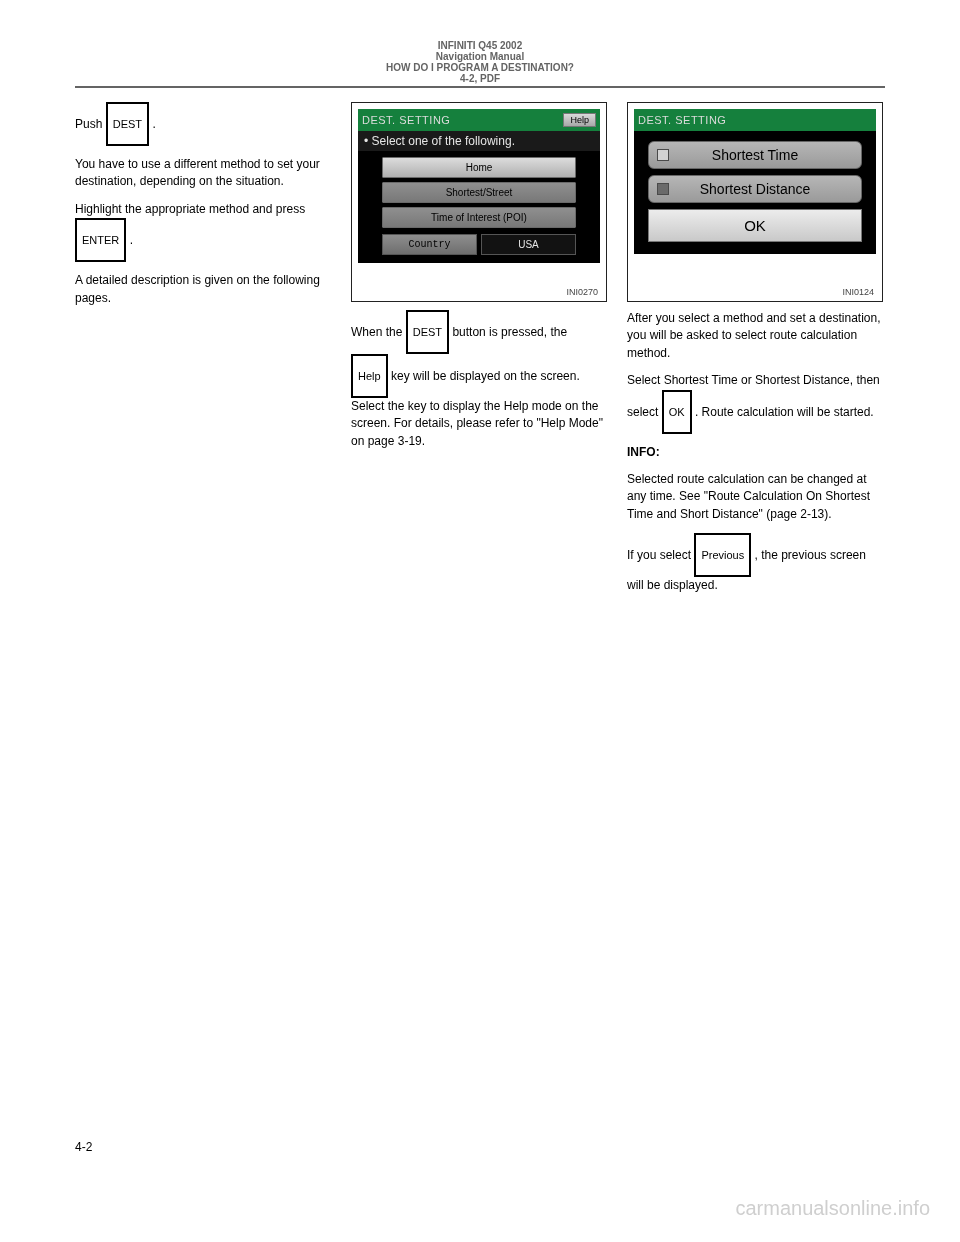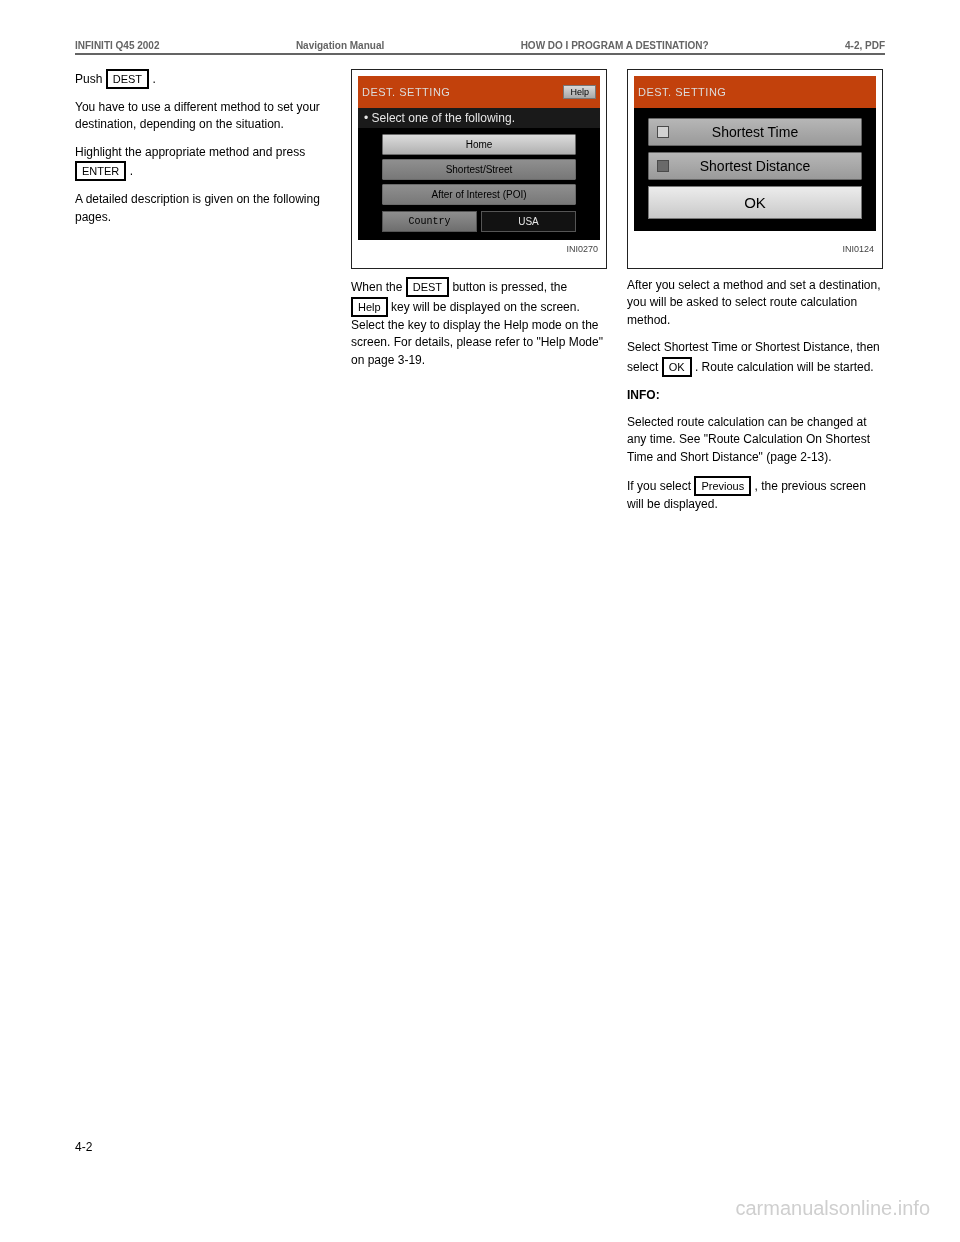--- a/index.html
+++ b/index.html
@@ -20,47 +20,48 @@
   }
   .header {
     display: flex;
     justify-content: space-between;
     align-items: center;
     font-family: Verdana, Geneva, sans-serif;
     font-size: 10px;
     font-weight: bold;
     color: #646464;
     margin-bottom: 2px;
+    flex-direction: column;
   }
   .rule { border: none; border-top: 2px solid #646464; margin-bottom: 14px; }
   .columns { display: flex; gap: 20px; }
   .col { width: 256px; }
   .col p { font-family: Verdana, Geneva, sans-serif; font-size: 12px; line-height: 1.45; color: #000; margin-bottom: 10px; }
   .key {
     display: inline-block;
     border: 2px solid #000;
-    padding: 0 5px;
+    padding: 12px 5px;
     font-size: 11px;
     line-height: 16px;
     vertical-align: baseline;
     background: #fff;
   }
   .ui-screenshot {
     border: 1px solid #222;
     margin-bottom: 8px;
     background: #fff;
     padding: 6px;
     height: 200px;
     position: relative;
   }
   .ui-titlebar {
     display: flex;
     align-items: center;
-    background: #c2410c;
-    height: 32px;
+    background: #15803d;
+    height: 22px;
     padding: 0 4px;
   }
   .ui-titlebar .title-text { flex: 1; color: #dcdcdc; font-family: "Arial Narrow", Arial, sans-serif; font-stretch: condensed; font-size: 11px; letter-spacing: 0.5px; }
   .ui-help {
     background: linear-gradient(#d9d9d9,#a8a8a8);
     color: #000;
     font-size: 9px;
     padding: 1px 6px;
     border: 1px solid #777;
     font-family: "Arial Narrow", Arial, sans-serif;
@@ -109,31 +110,31 @@
     text-align: center;
     padding: 4px 0;
   }
   .ui-figtag {
     font-family: "Arial Narrow", Arial, sans-serif;
     font-size: 9px;
     color: #444;
     text-align: right;
     position: absolute;
     right: 8px;
-    bottom: 14px;
+    bottom: 4px;
   }
   .ui2 .ui-body { padding: 10px 14px 12px; }
   .ui-option {
     display: flex;
     align-items: center;
     background: linear-gradient(#b6b6b6,#9a9a9a);
     border: 1px solid #666;
     margin-bottom: 6px;
     padding: 5px 8px;
-    border-radius: 1px;
+    border-radius: 6px;
   }
   .ui-checkbox {
     width: 12px; height: 12px;
     border: 1px solid #4a4a4a;
     background: #d2d2d2;
     margin-right: 20px;
   }
   .ui-checkbox.filled { background: #6a6a6a; }
   .ui-option-text {
     flex: 1;
@@ -194,21 +195,21 @@
     <div class="col">
       <div class="ui-screenshot">
         <div class="ui-titlebar">
           <span class="title-text">DEST. SETTING</span>
           <span class="ui-help">Help</span>
         </div>
         <div class="ui-subbar">• Select one of the following.</div>
         <div class="ui-body">
           <div class="ui-btn">Home</div>
           <div class="ui-btn dim">Shortest/Street</div>
-          <div class="ui-btn dim">After of Interest (POI)</div>
+          <div class="ui-btn dim">Time of Interest (POI)</div>
           <div class="ui-bottom-row">
             <div class="ui-bottom-btn">Country</div>
             <div class="ui-bottom-label">USA</div>
           </div>
         </div>
         <div class="ui-figtag">INI0270</div>
       </div>
       <p>
         <span>When the </span>
         <span class="key">DEST</span>

